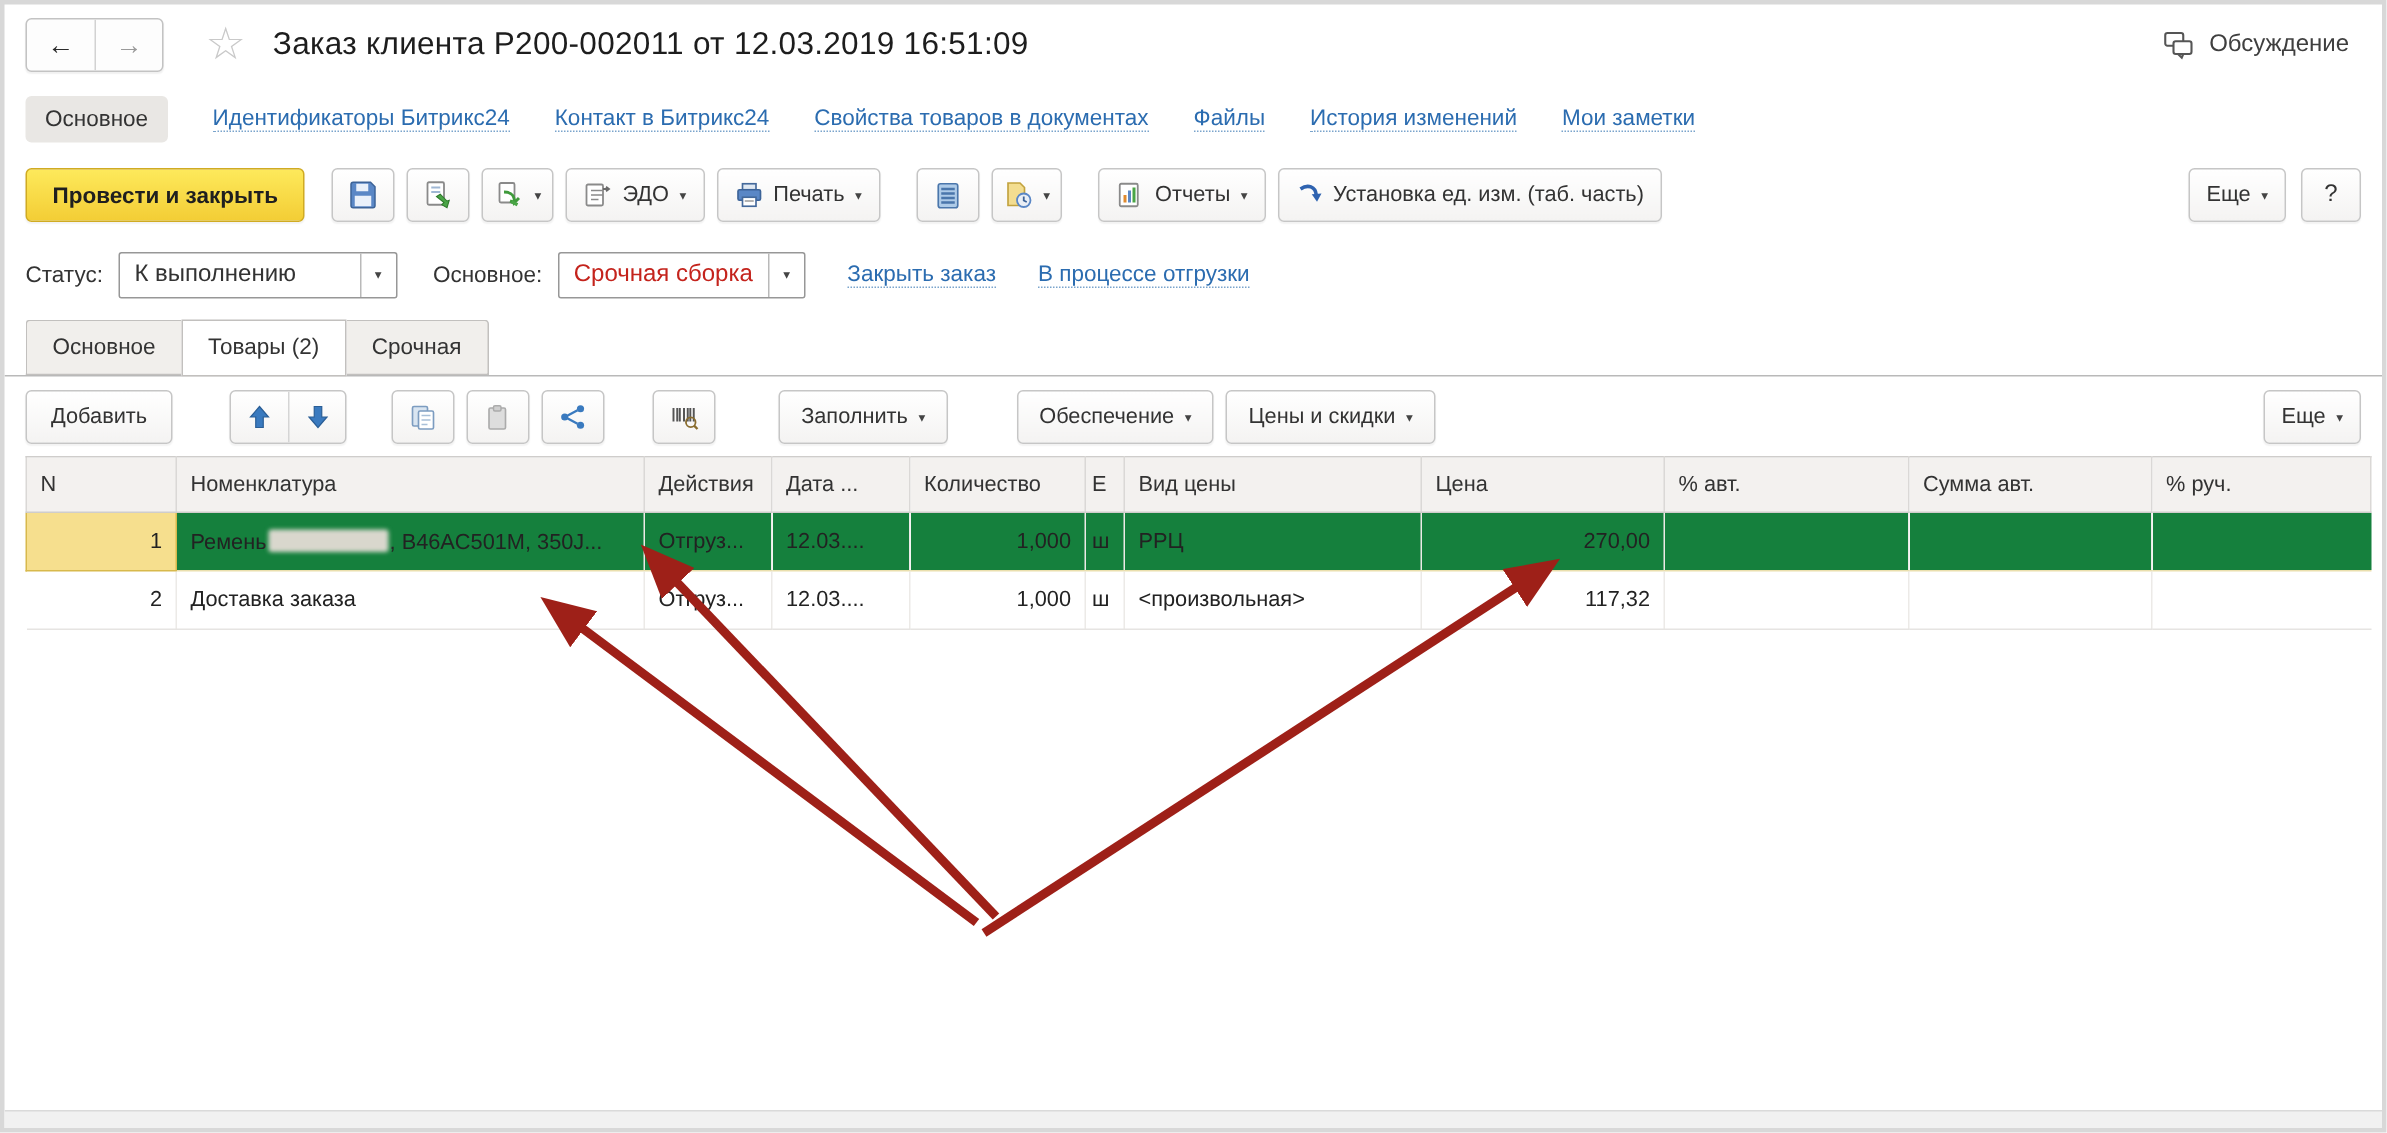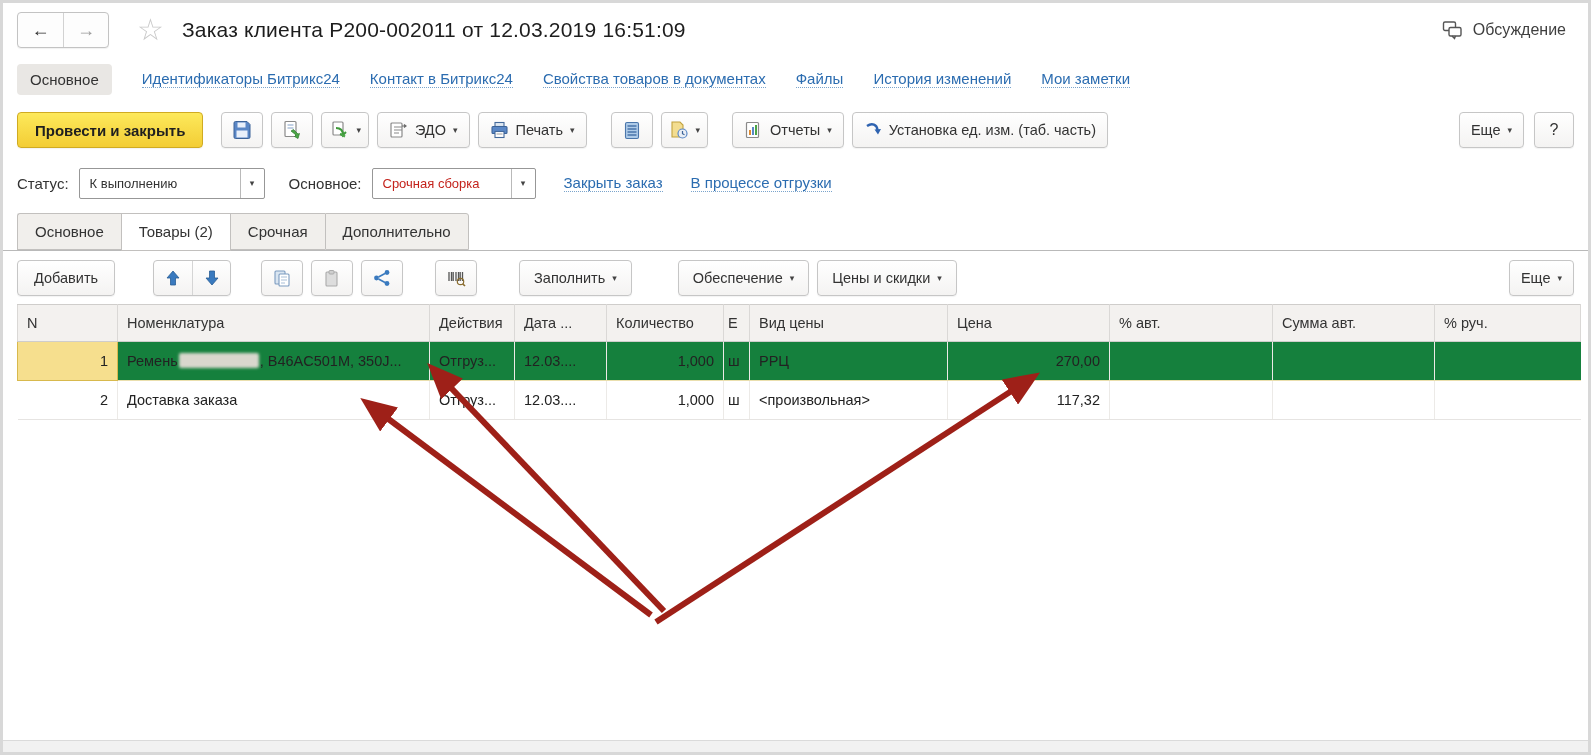--- a/index.html
+++ b/index.html
@@ -34,21 +34,21 @@
                  font-weight:bold; font-size:15px; color:#1f1f1f; padding:0 17px; margin-right:10px; }
   .caret { font-size:9px; color:#444; line-height:1; }
   .gap { width:8px; }
   .toolbar-right { margin-left:auto; display:flex; gap:10px; }
   .qbtn { width:40px; justify-content:center; font-size:16px; }
 
   
   .status-bar { height:48px; display:flex; align-items:center; padding:0 14px; gap:10px; }
   .field-label { font-size:15px; color:#333; }
   .combo { display:flex; align-items:stretch; border:1px solid #979797; background:#fff; height:31px; border-radius:2px; cursor:pointer; }
-  .combo-value { padding:0 10px; display:flex; align-items:center; font-size:13px; min-width:138px; }
+  .combo-value { padding:0 10px; display:flex; align-items:center; font-size:16px; min-width:138px; }
   .combo-value.red { color:#c4231c; }
   .combo-caret { width:24px; border-left:1px solid #b9b9b9; display:flex; align-items:center; justify-content:center; }
   .status-link { font-size:15px; color:#2b6cb0; border-bottom:1px dotted #7aa4cc; cursor:pointer; margin-left:18px; }
 
   
   .tabs-bar { display:flex; align-items:flex-end; padding:6px 0 0 14px; position:relative; z-index:2; }
   .tab { padding:9px 17px; font-size:15px; color:#333; background:#f1efec; border:1px solid #c2c0be;
          border-right:none; cursor:pointer; }
   .tab:first-child { border-top-left-radius:3px; }
   .tab:last-child { border-right:1px solid #c2c0be; border-top-right-radius:3px; }
@@ -231,21 +231,20 @@
         </div>
     </div>
     <span class="status-link">Закрыть заказ</span>
     <span class="status-link">В процессе отгрузки</span>
   </div>
 
   <div class="tabs-bar">
     <div class="tab">Основное</div>
     <div class="tab active">Товары (2)</div>
     <div class="tab">Срочная</div>
-    <div class="tab">Дополнительно</div>
   </div>
 
   <div class="items-panel">
     <div class="items-toolbar">
       <button class="btn" style="padding:0 16px">Добавить</button>
 
       <span class="gap" style="width:22px"></span>
 
       <div class="btn-group">
         <div class="cell">

